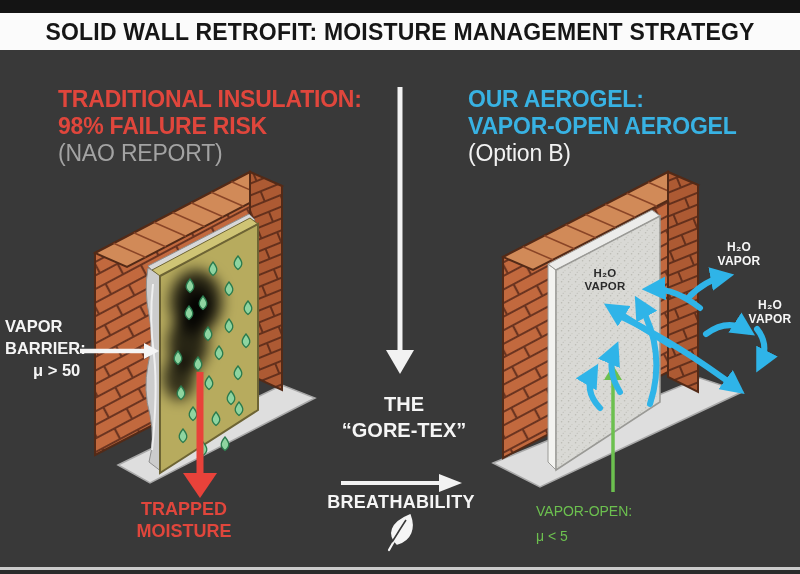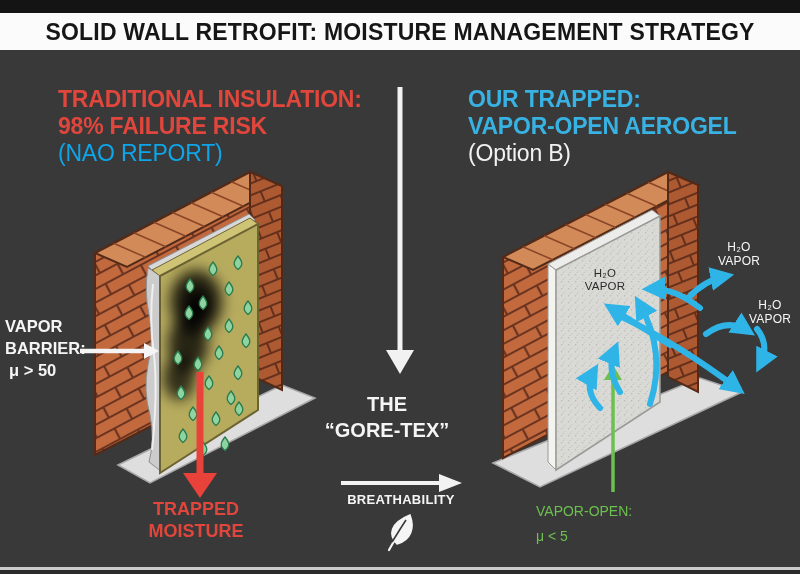--- a/index.html
+++ b/index.html
@@ -13,28 +13,28 @@
     display:flex;align-items:center;justify-content:center;}
   .title-band h1{margin:0;font-size:23px;font-weight:700;color:#161616;letter-spacing:.2px;
     transform:scaleY(1.08);}
   .bottom-light{position:absolute;left:0;bottom:4px;width:800px;height:3px;background:#cbcbcb;}
   .bottom-dark{position:absolute;left:0;bottom:0;width:800px;height:4px;background:#2a2a2a;}
 
   .overlay{position:absolute;z-index:5;}
   .heading{line-height:27px;font-size:23px;font-weight:700;letter-spacing:-.2px;white-space:nowrap;}
   .heading .red{color:#e0463c;}
   .heading .cyan{color:#38b2e3;}
-  .heading .white-normal{color:#0ea5e9;font-weight:400;}
+  .heading .white-normal{color:#a3a3a3;font-weight:400;}
   .heading .white-bold{color:#f2f2f2;font-weight:400;}
 
   .side-label{color:#f5f5f5;font-size:16.5px;font-weight:700;line-height:22px;}
   .trapped{color:#e0463c;font-size:18px;font-weight:700;line-height:22px;text-align:center;}
   .effect{color:#f5f5f5;font-size:20px;font-weight:700;line-height:26px;text-align:center;}
-  .breath{color:#f5f5f5;font-size:13px;font-weight:700;text-align:center;letter-spacing:.3px;}
-  .h2o{font-size:12px;font-weight:400;line-height:14px;text-align:center;letter-spacing:.2px;}
+  .breath{color:#f5f5f5;font-size:18px;font-weight:700;text-align:center;letter-spacing:.3px;}
+  .h2o{font-size:12px;font-weight:700;line-height:14px;text-align:center;letter-spacing:.2px;}
   .h2o.dark{color:#2b2b2b;font-size:11.5px;line-height:13px;}
   .h2o.light{color:#f7f7f7;}
   .vapor-open{color:#6cc04f;font-size:14px;font-weight:400;line-height:25px;text-align:left;}
 
   svg.scene{position:absolute;left:0;top:0;z-index:1;}
 </style>
 </head>
 <body>
 
 <div class="poster">
@@ -167,37 +167,37 @@
     </g>
   </svg>
 
   <div class="overlay heading" style="left:58px;top:86px;">
     <div class="red">TRADITIONAL INSULATION:</div>
     <div class="red">98% FAILURE RISK</div>
     <div class="white-normal">(NAO REPORT)</div>
   </div>
 
   <div class="overlay heading" style="left:468px;top:86px;">
-    <div class="cyan">OUR TRAPPED:</div>
+    <div class="cyan">OUR AEROGEL:</div>
     <div class="cyan">VAPOR-OPEN AEROGEL</div>
     <div class="white-bold">(Option B)</div>
   </div>
 
   <div class="overlay side-label" style="left:5px;top:315px;">
     <div>VAPOR</div>
     <div>BARRIER:</div>
-    <div style="padding-left:4px;">μ &gt; 50</div>
-  </div>
-
-  <div class="overlay trapped" style="left:128px;top:498px;width:136px;">
+    <div style="padding-left:4px;margin-left:24px;">μ &gt; 50</div>
+  </div>
+
+  <div class="overlay trapped" style="left:116px;top:498px;width:136px;">
     <div>TRAPPED</div>
     <div>MOISTURE</div>
   </div>
 
-  <div class="overlay effect" style="left:304px;top:391px;width:166px;">
+  <div class="overlay effect" style="left:321px;top:391px;width:166px;">
     <div>THE</div>
     <div>“GORE-TEX”</div>
   </div>
 
   <div class="overlay breath" style="left:318px;top:492px;width:166px;">BREATHABILITY</div>
 
   <div class="overlay h2o dark" style="left:573px;top:267px;width:64px;">
     <div>H₂O</div>
     <div>VAPOR</div>
   </div>

